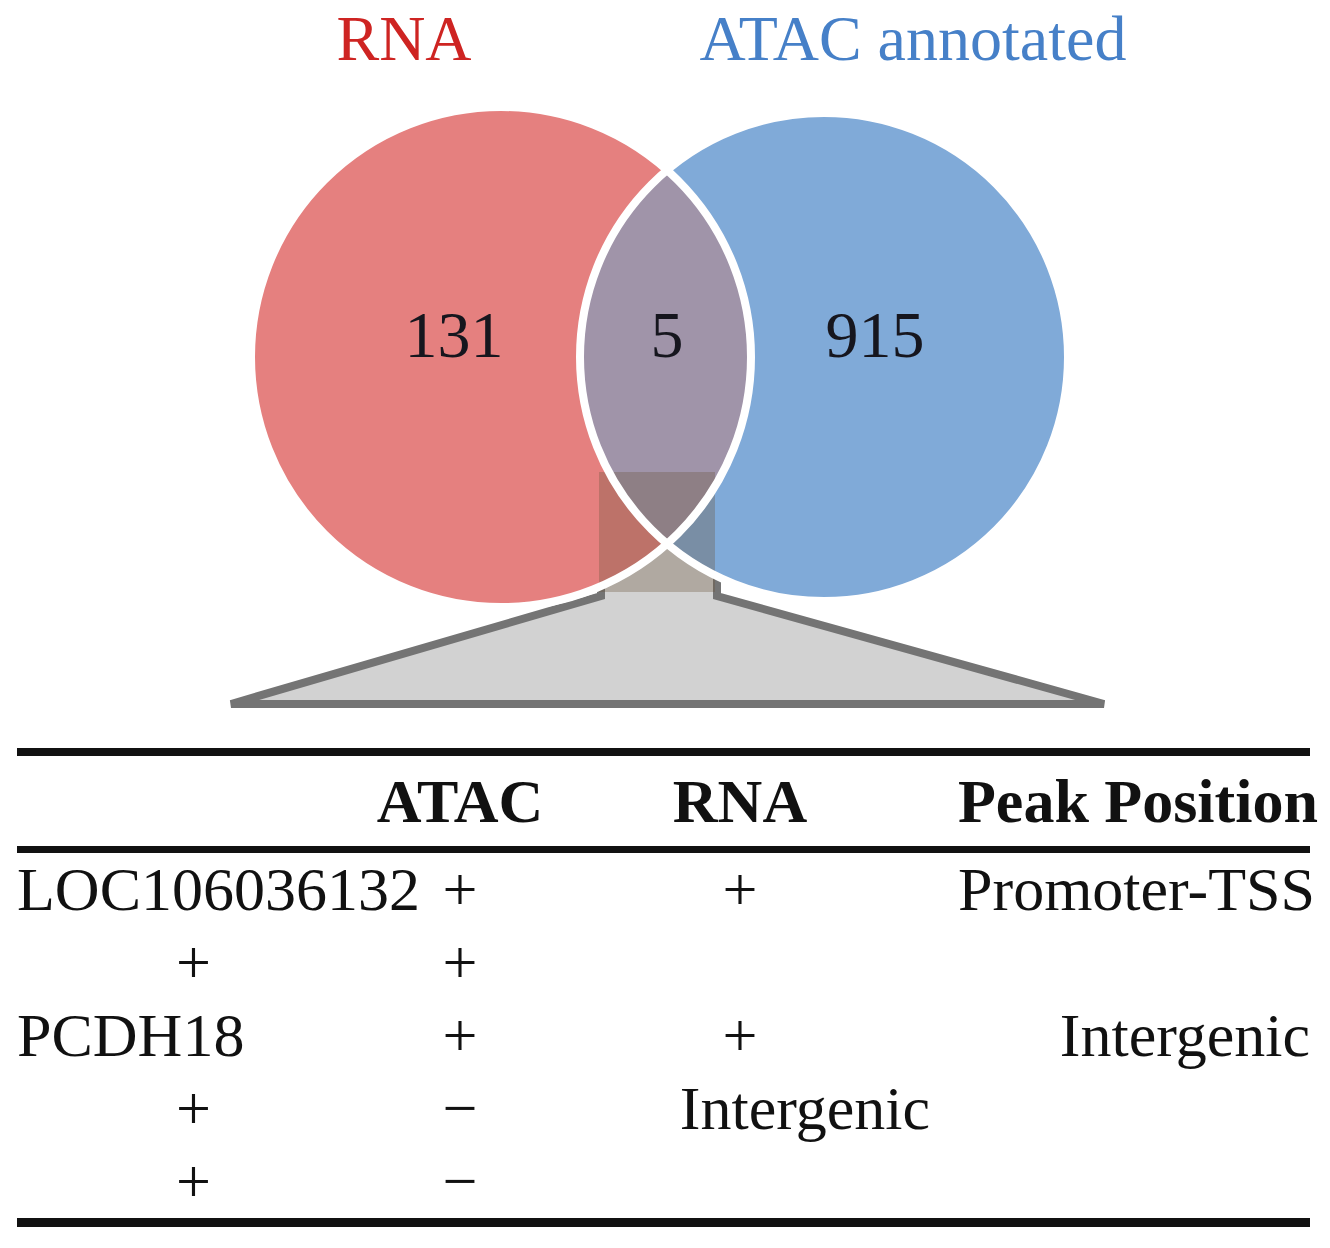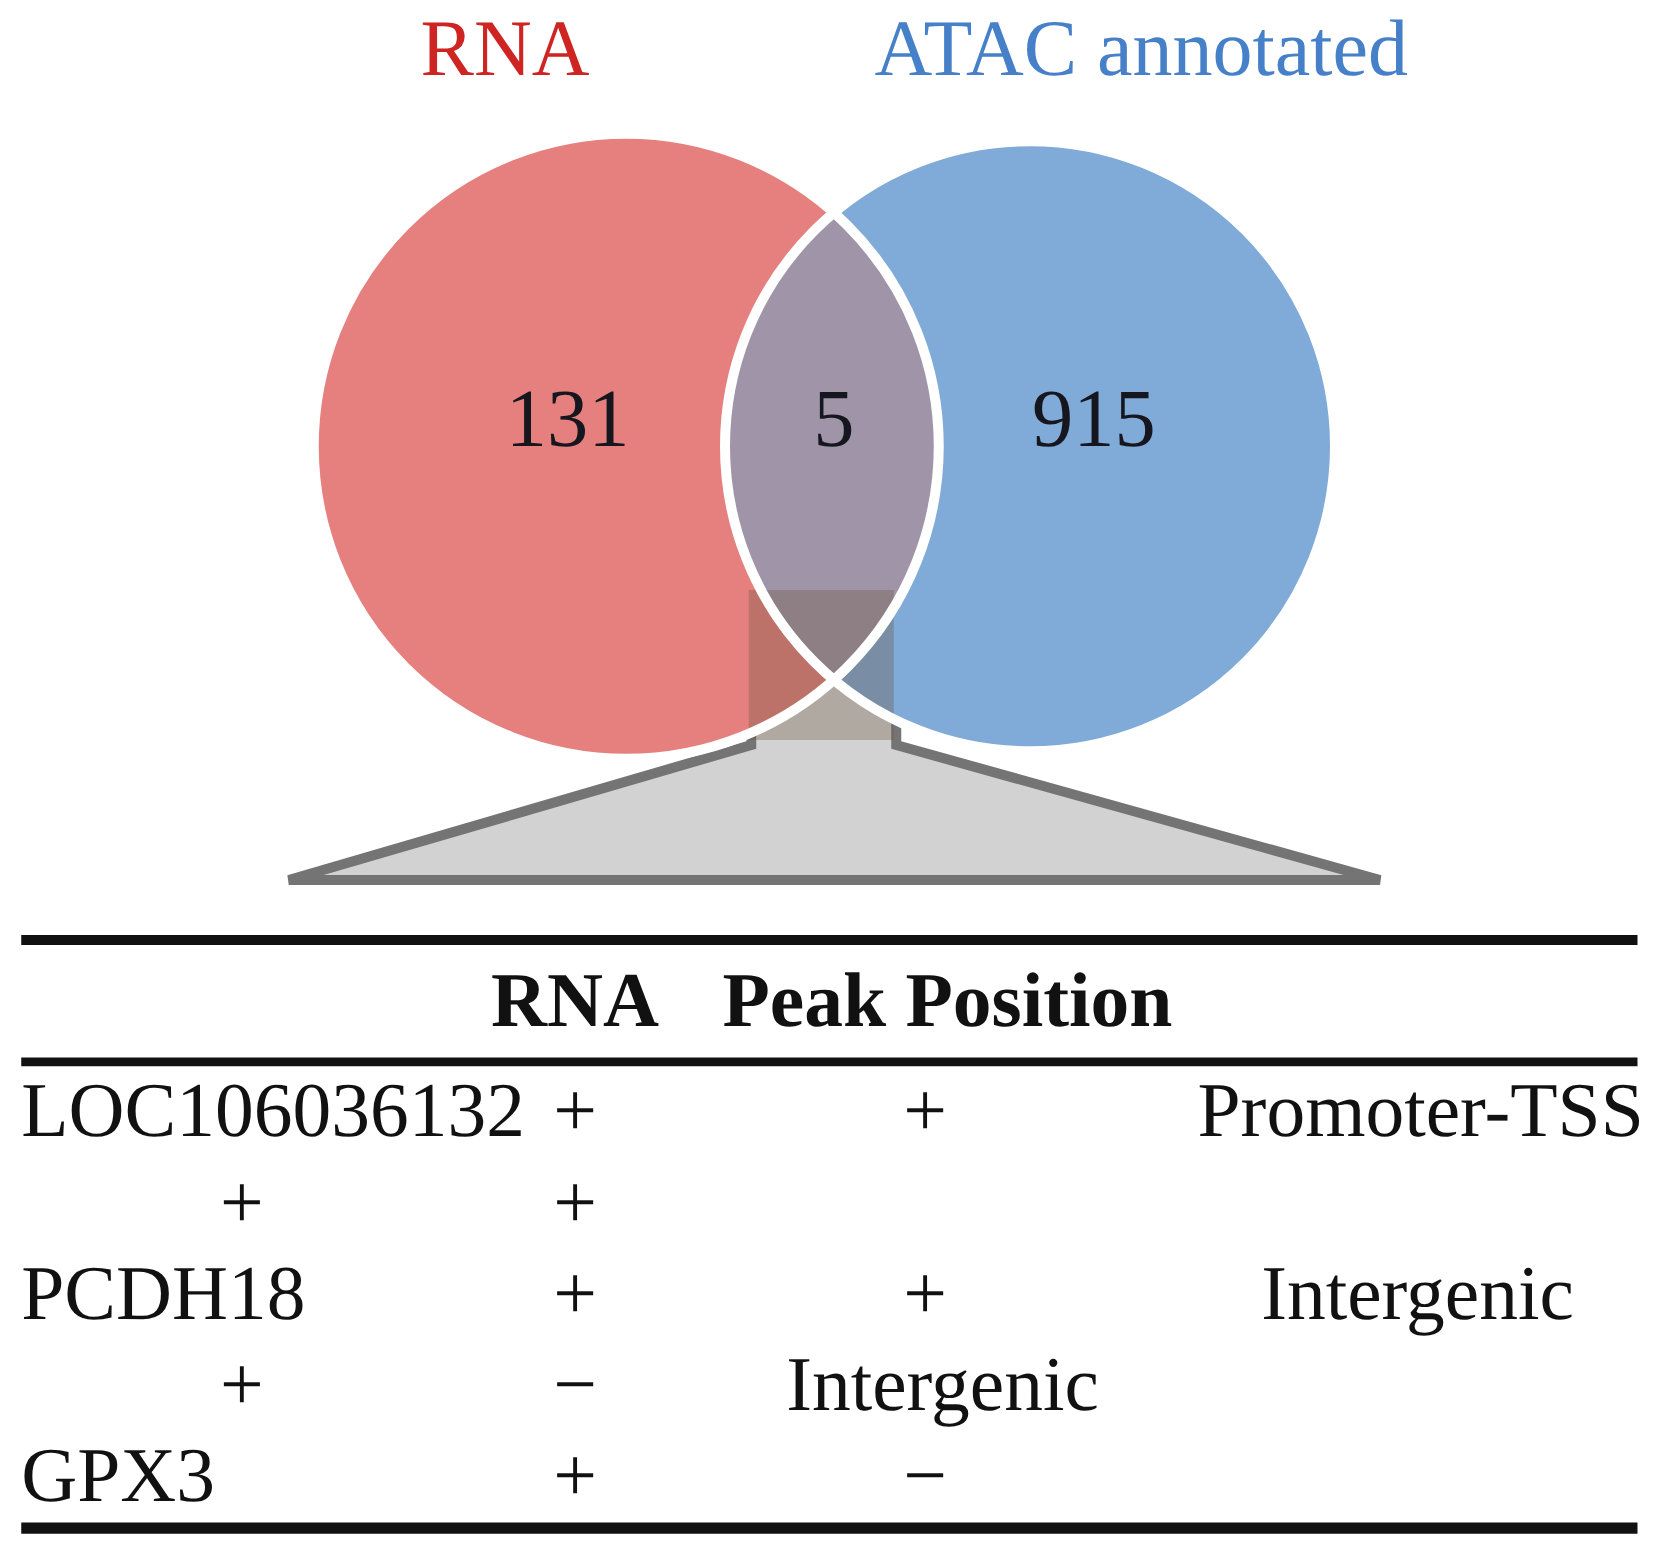--- a/index.html
+++ b/index.html
@@ -37,21 +37,21 @@
   }
   .thead {
     height: 90px;
     border-bottom: 7px solid #111111;
     font-weight: bold;
   }
   .tbody { border-bottom: 9px solid #111111; }
   .tbody .trow { height: 73px; }
   .c-gene { text-align: left; white-space: nowrap; }
   .c-atac, .c-rna { text-align: center; }
-  .c-pos { text-align: center; padding-left: 28px; white-space: nowrap; }
+  .c-pos { text-align: right; padding-left: 28px; white-space: nowrap; }
 </style>
 </head>
 <body>
 
 <div class="figure">
 
   <svg id="venn-svg" width="1330" height="748" viewBox="0 0 1330 748" xmlns="http://www.w3.org/2000/svg">
 
     <polygon points="601,468 601,596 231,704 1104,704 717,596 717,468" stroke="#747474" stroke-width="8" stroke-linejoin="miter" fill="#D2D2D2"></polygon>
 
@@ -70,20 +70,21 @@
 
     <text class="venn-count" x="454" y="357" text-anchor="middle" fill="#16161E">131</text>
     <text class="venn-count" x="667" y="357" text-anchor="middle" fill="#16161E">5</text>
     <text class="venn-count" x="875" y="357" text-anchor="middle" fill="#16161E">915</text>
   </svg>
 
   <div class="tablewrap">
 
     <div class="trow thead">
       <div class="c-gene"></div>
+      <div class="c-atac">ATAC</div>
       <div class="c-rna">RNA</div>
       <div class="c-pos">Peak Position</div>
     </div>
 
     <div class="tbody">
 
       <div class="trow">
         <div class="c-gene">LOC106036132</div>
         <div class="c-atac">+</div>
         <div class="c-rna">+</div>
@@ -102,20 +103,19 @@
         <div class="c-pos">Intergenic</div>
       </div>
 
       <div class="trow">
         <div class="c-atac">+</div>
         <div class="c-rna">−</div>
         <div class="c-pos">Intergenic</div>
       </div>
 
       <div class="trow">
-        <div class="c-gene">GPX3</div>
         <div class="c-atac">+</div>
         <div class="c-rna">−</div>
       </div>
 
     </div>
   </div>
 </div>
 
 </body></html>

